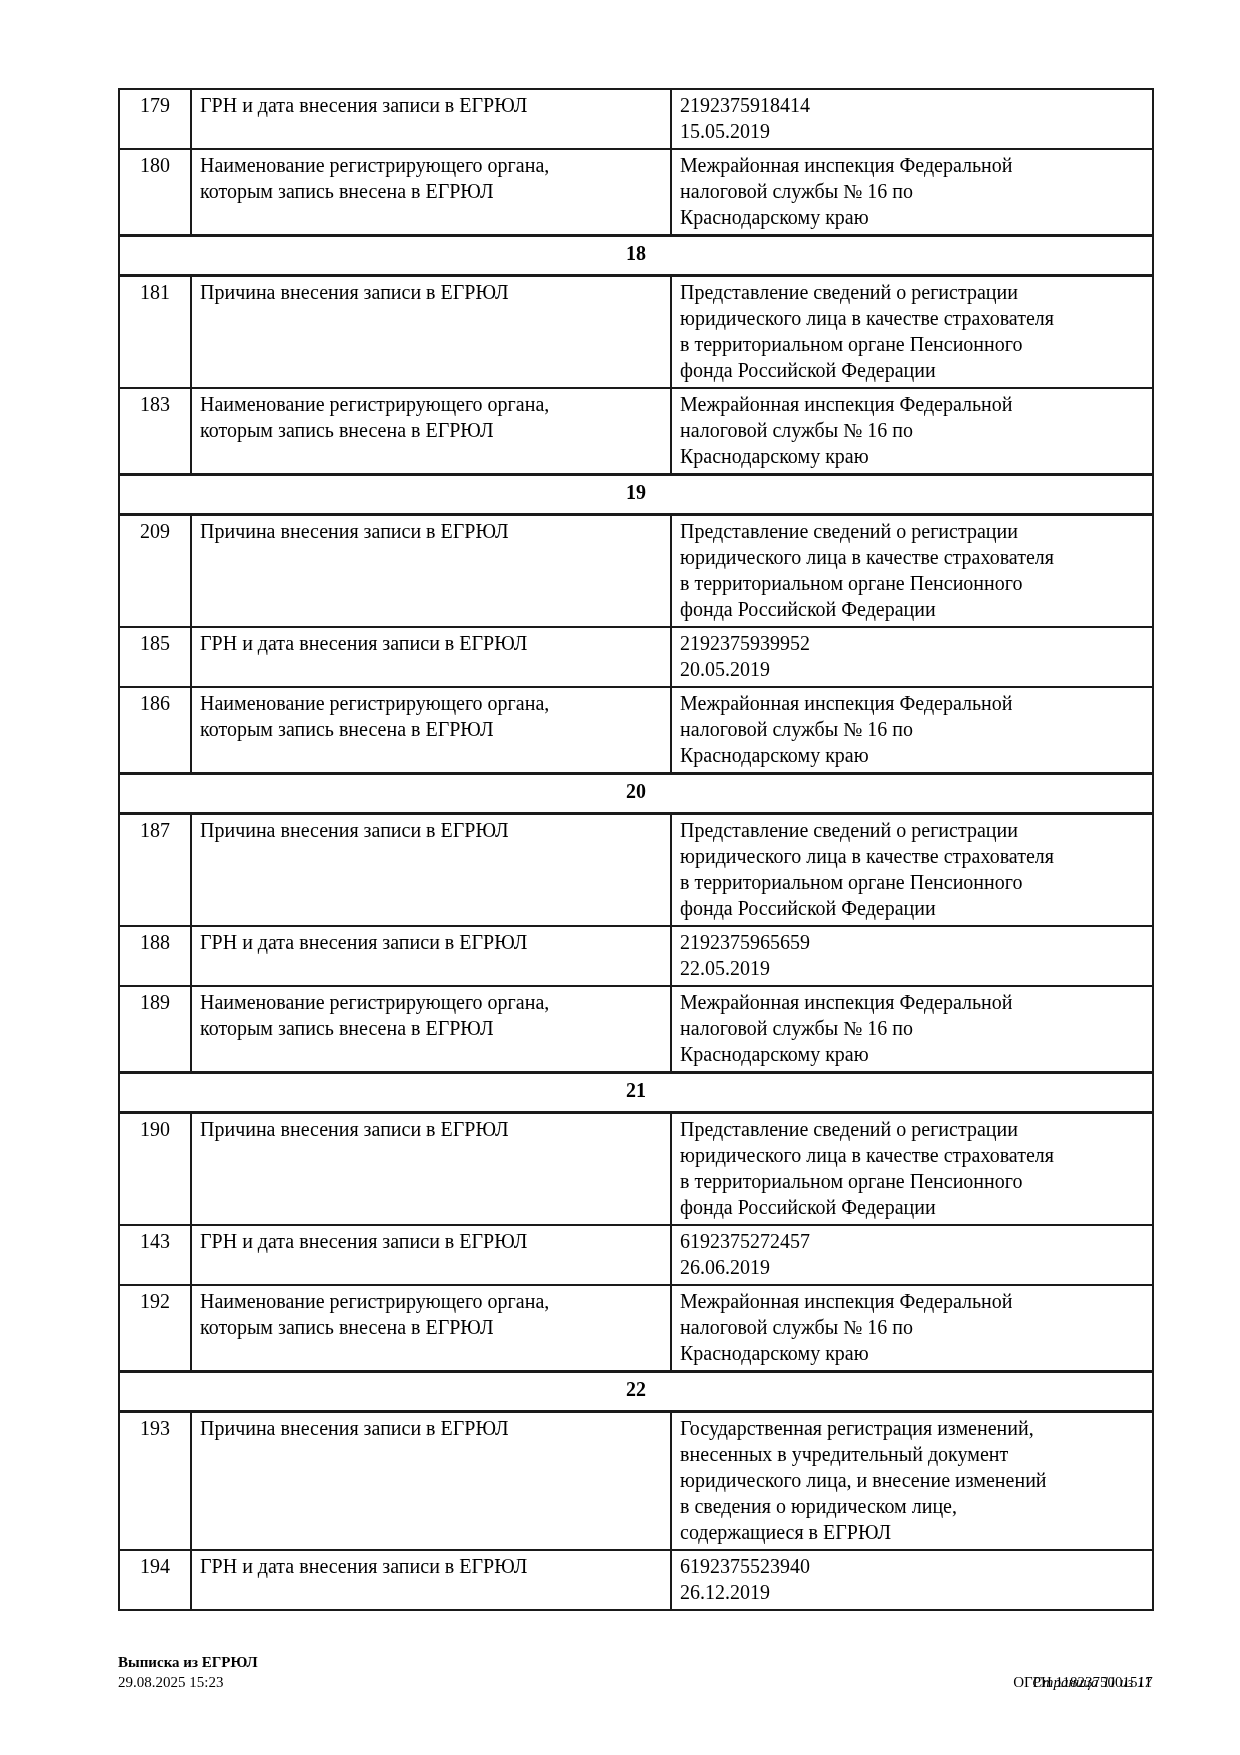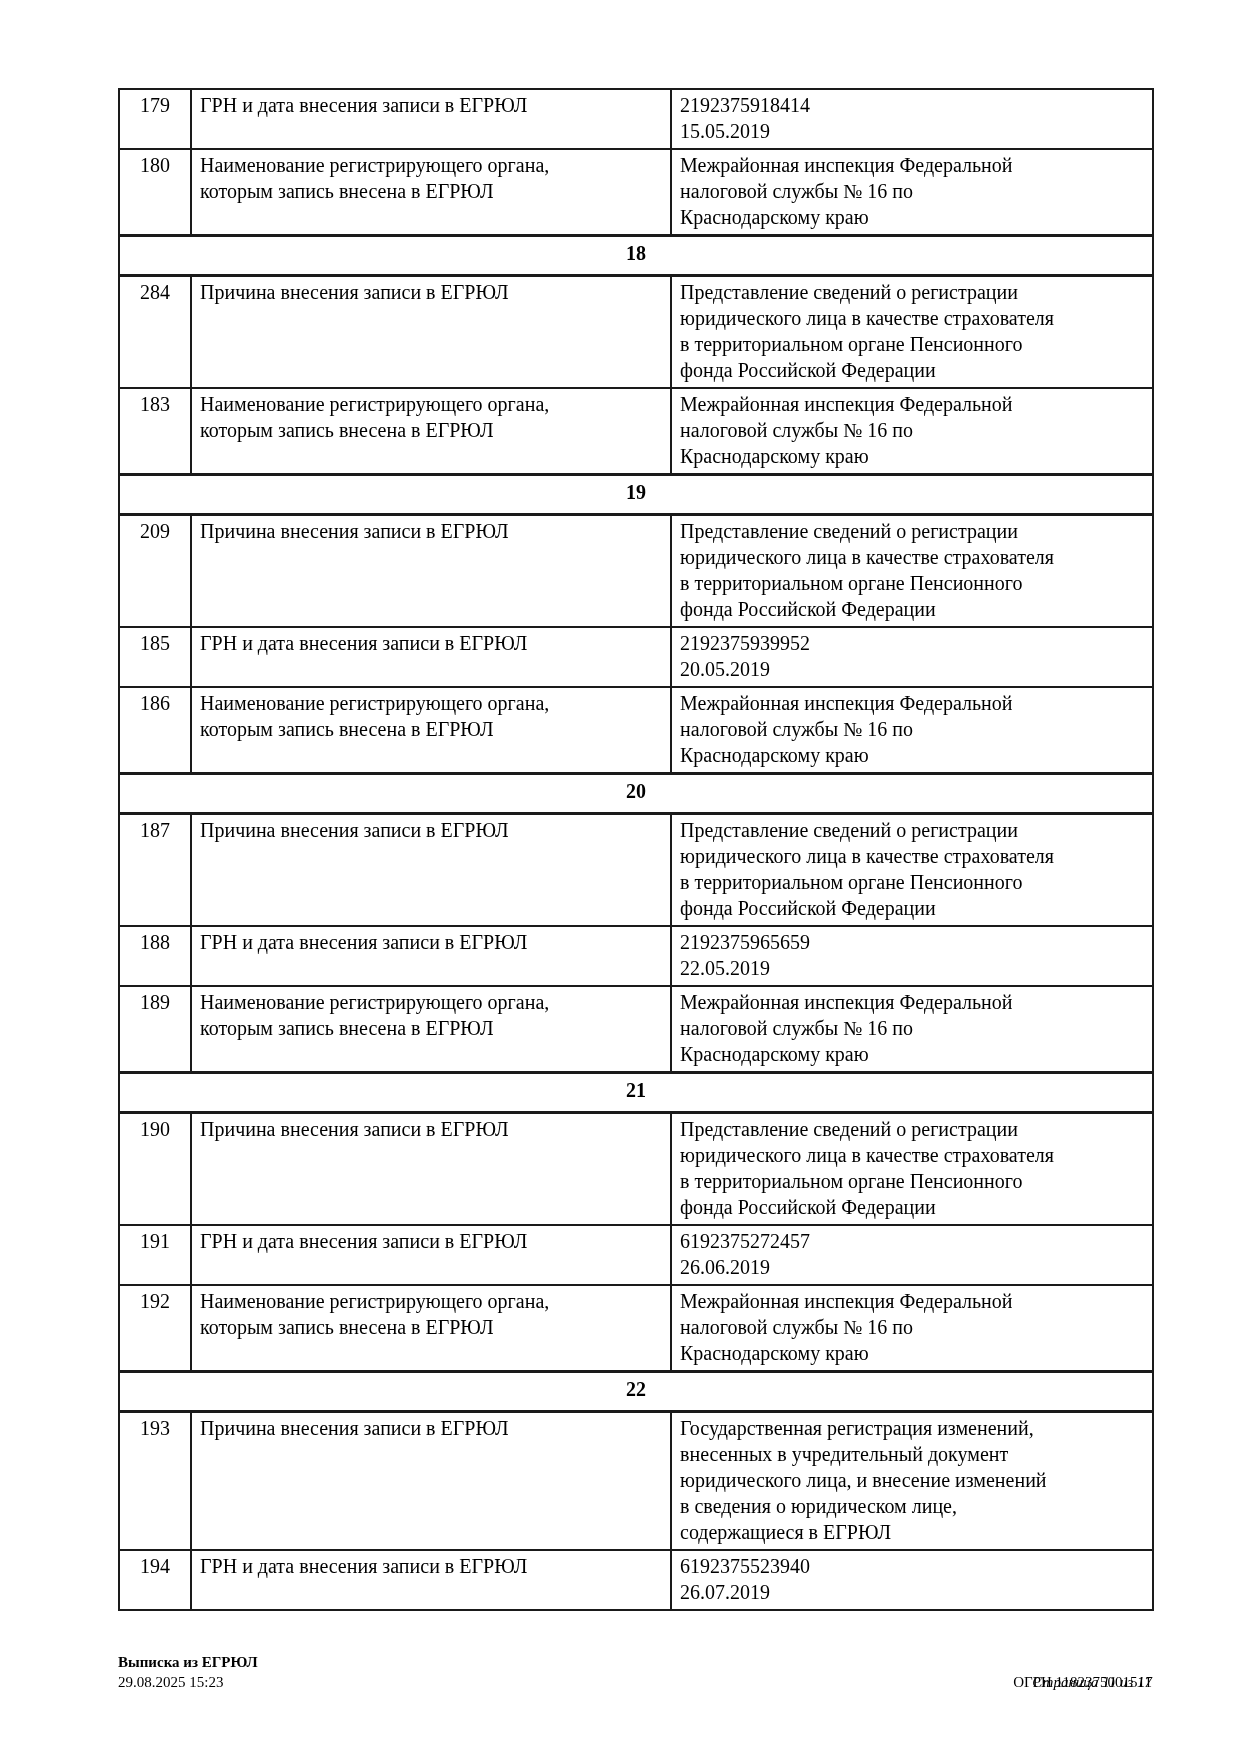--- a/index.html
+++ b/index.html
@@ -107,21 +107,21 @@
             <td class="cell-label">Наименование регистрирующего органа,
 которым запись внесена в ЕГРЮЛ</td>
             <td class="cell-value">Межрайонная инспекция Федеральной
 налоговой службы № 16 по
 Краснодарскому краю</td>
           </tr>
           <tr class="section-row">
             <td colspan="3">18</td>
           </tr>
           <tr>
-            <td class="cell-num">284</td>
+            <td class="cell-num">181</td>
             <td class="cell-label">Причина внесения записи в ЕГРЮЛ</td>
             <td class="cell-value">Представление сведений о регистрации
 юридического лица в качестве страхователя
 в территориальном органе Пенсионного
 фонда Российской Федерации</td>
           </tr>
           <tr>
             <td class="cell-num">183</td>
             <td class="cell-label">Наименование регистрирующего органа,
 которым запись внесена в ЕГРЮЛ</td>
@@ -184,21 +184,21 @@
           </tr>
           <tr>
             <td class="cell-num">190</td>
             <td class="cell-label">Причина внесения записи в ЕГРЮЛ</td>
             <td class="cell-value">Представление сведений о регистрации
 юридического лица в качестве страхователя
 в территориальном органе Пенсионного
 фонда Российской Федерации</td>
           </tr>
           <tr>
-            <td class="cell-num">191</td>
+            <td class="cell-num">143</td>
             <td class="cell-label">ГРН и дата внесения записи в ЕГРЮЛ</td>
             <td class="cell-value">6192375272457
 26.06.2019</td>
           </tr>
           <tr>
             <td class="cell-num">192</td>
             <td class="cell-label">Наименование регистрирующего органа,
 которым запись внесена в ЕГРЮЛ</td>
             <td class="cell-value">Межрайонная инспекция Федеральной
 налоговой службы № 16 по
@@ -213,21 +213,21 @@
             <td class="cell-value">Государственная регистрация изменений,
 внесенных в учредительный документ
 юридического лица, и внесение изменений
 в сведения о юридическом лице,
 содержащиеся в ЕГРЮЛ</td>
           </tr>
           <tr>
             <td class="cell-num">194</td>
             <td class="cell-label">ГРН и дата внесения записи в ЕГРЮЛ</td>
             <td class="cell-value">6192375523940
-26.07.2019</td>
+26.12.2019</td>
           </tr>
         </tbody>
     </table>
   </div>
 
   <div class="footer">
     <div class="footer-left">
       <div class="footer-doc-title">Выписка из ЕГРЮЛ</div>
       <div class="footer-datetime">29.08.2025 15:23</div>
     </div>

